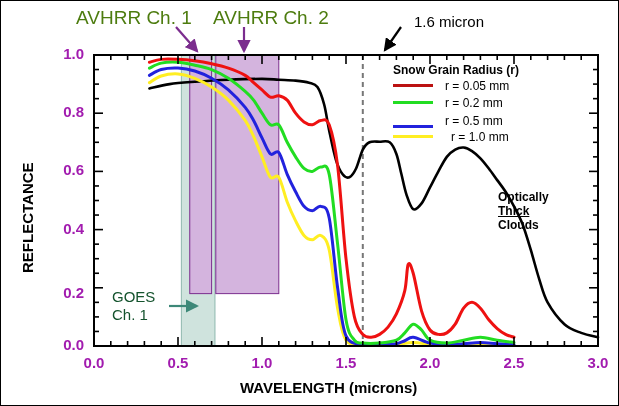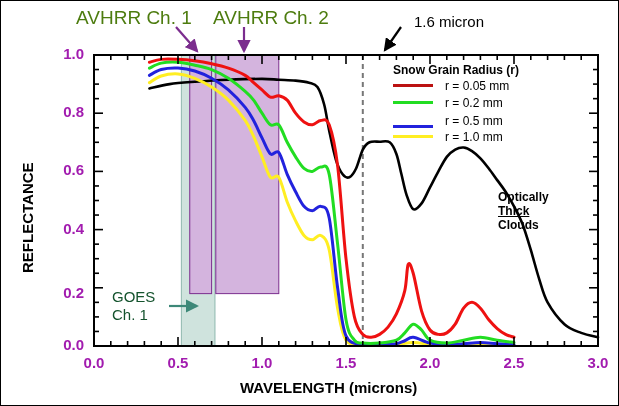--- a/index.html
+++ b/index.html
@@ -179,21 +179,21 @@
           <span class="legtext">r = 0.05 mm</span>
         </div>
         <div style="display: flex; align-items: center; height: 17px;">
           <span style="display: inline-block; width: 40px; height: 3px; background: rgb(34, 221, 34); margin-right: 12px;"></span>
           <span class="legtext">r = 0.2 mm</span>
         </div>
         <div style="display: flex; align-items: flex-end; height: 17px;">
           <span style="display: inline-block; width: 40px; height: 3px; background: rgb(34, 34, 221); margin-right: 12px;"></span>
           <span class="legtext">r = 0.5 mm</span>
         </div>
-        <div style="display: flex; align-items: center; height: 17px;">
+        <div style="display: flex; align-items: center; height: 17px; gap: 6px;">
           <span style="display: inline-block; width: 40px; height: 3px; background: rgb(255, 238, 34); margin-right: 12px;"></span>
           <span class="legtext">r = 1.0 mm</span>
         </div>
       </div>
   </div>
 
 <div class="txt ticklab" style="left: 77px; top: 353px; width: 32px; text-align: center;">0.0</div>
     <div class="txt ticklab" style="left: 161px; top: 353px; width: 32px; text-align: center;">0.5</div>
     <div class="txt ticklab" style="left: 245px; top: 353px; width: 32px; text-align: center;">1.0</div>
     <div class="txt ticklab" style="left: 329px; top: 353px; width: 32px; text-align: center;">1.5</div>

